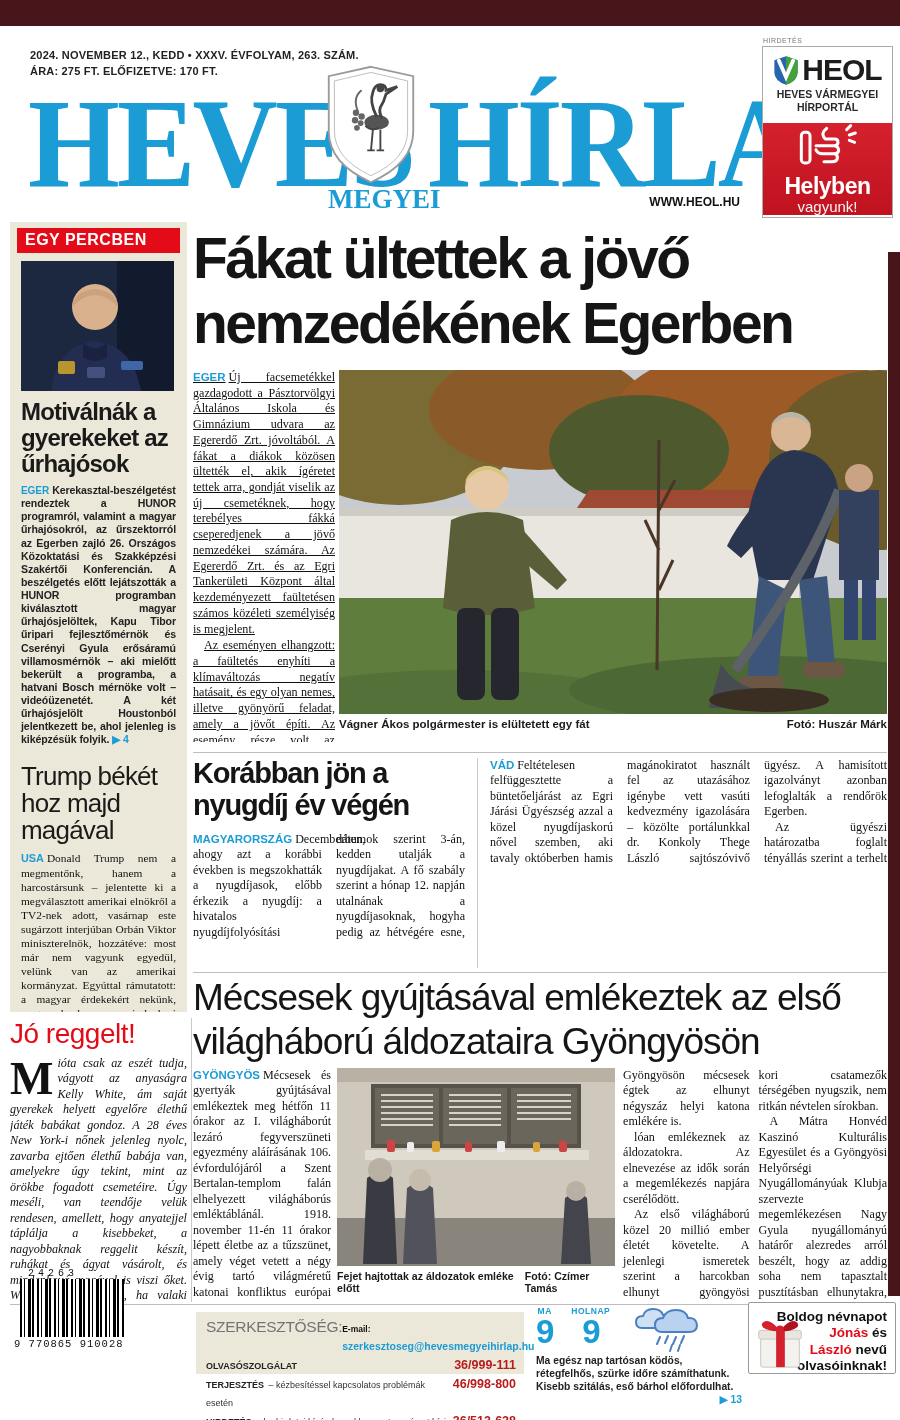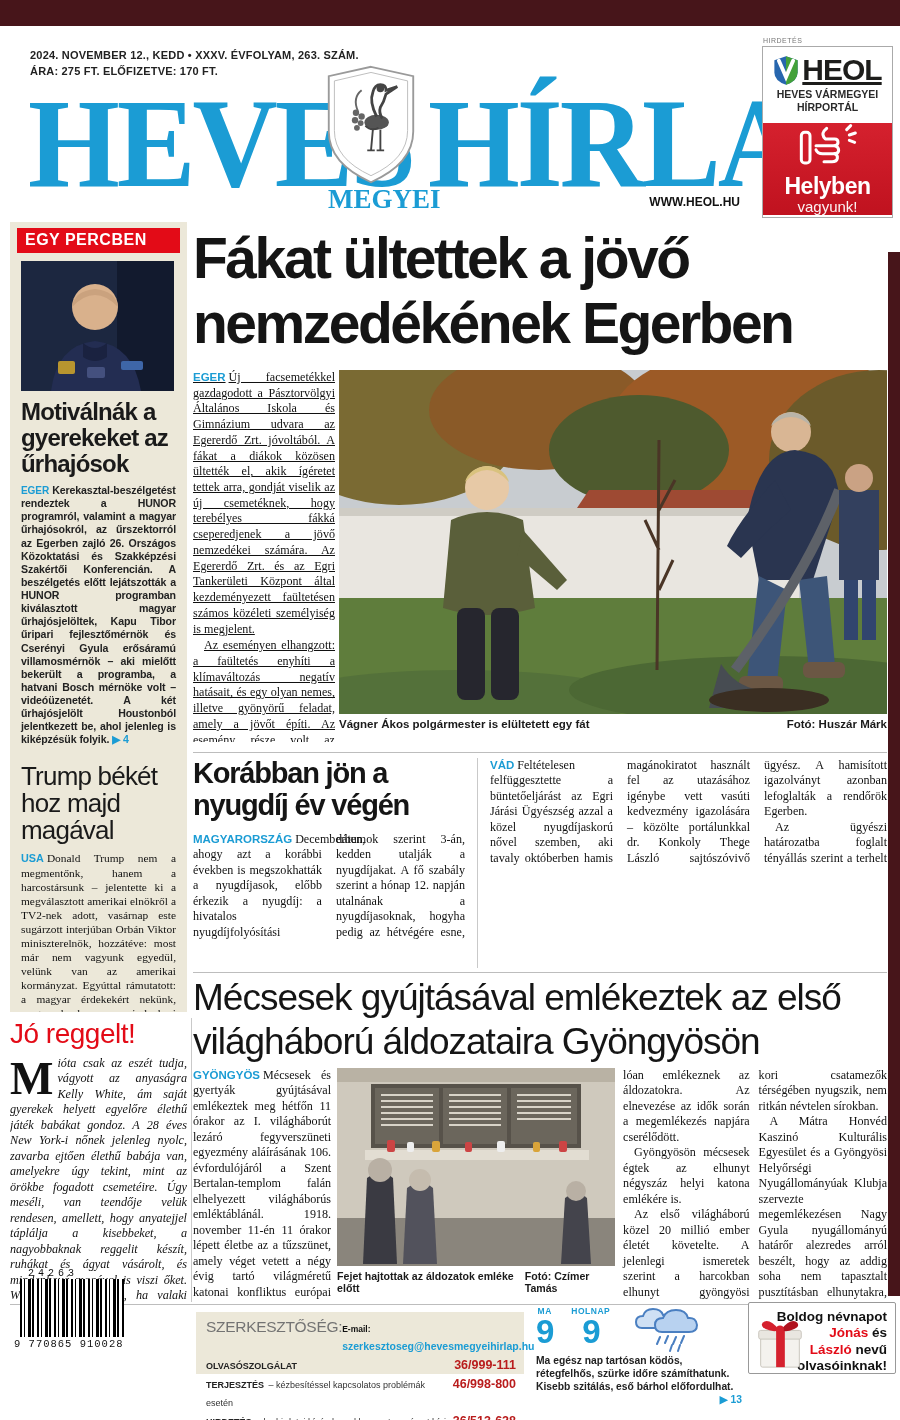--- a/index.html
+++ b/index.html
@@ -16,21 +16,21 @@
   .mast-hirlap{left:400px;top:12px;}
   .mast-megyei{position:absolute;left:300px;top:116px;font-family:"Liberation Serif",serif;
                font-weight:700;font-size:27px;color:#1b9cd4;}
   .crest{position:absolute;left:292px;top:-4px;width:102px;height:122px;}
   .website{position:absolute;left:624px;top:195px;width:116px;text-align:right;font-size:12px;font-weight:700;color:#111;}
   
   .ad-label{position:absolute;left:763px;top:37px;font-size:7px;color:#777;letter-spacing:.5px;}
   .heol-ad{position:absolute;left:762px;top:46px;width:131px;height:172px;border:1px solid #aaa;background:#fff;box-sizing:border-box;}
   .heol-top{height:70px;text-align:center;padding-top:6px;}
   .heol-logo-row{display:flex;align-items:center;justify-content:center;gap:3px;}
-  .heol-name{font-size:30px;font-weight:700;color:#1d1d1b;letter-spacing:-1px;text-decoration:underline;}
+  .heol-name{font-size:30px;font-weight:700;color:#1d1d1b;letter-spacing:-1px;}
   .heol-sub{font-size:10.5px;font-weight:700;color:#2a2a2a;line-height:1.25;margin-top:1px;}
   .heol-red{height:92px;background:linear-gradient(180deg,#d5212e 0%,#c0121f 100%);color:#fff;text-align:center;position:relative;}
   .helyben{font-size:23px;font-weight:700;letter-spacing:-.5px;margin-top:-2px;}
   .vagyunk{font-size:15px;font-weight:400;opacity:.95;margin-top:-2px;}
   
   .left-panel{position:absolute;left:10px;top:222px;width:177px;height:790px;background:#ece8d9;box-sizing:border-box;padding:4px 11px 0 11px;overflow:hidden;}
   .sec-banner{background:#e30b17;color:#fff;font-weight:700;font-size:16px;letter-spacing:.5px;
               padding:3px 8px 4px 8px;margin:2px -4px 8px -4px;}
   .astro-photo{width:153px;height:130px;display:block;}
   .lh1{font-size:24px;line-height:1.08;font-weight:700;letter-spacing:-.8px;color:#1a1a1a;margin:8px 0 7px 0;}
@@ -336,22 +336,22 @@
         <circle cx="83" cy="112" r="11" fill="#c5bcae"></circle>
         <path d="M228 130 Q240 122 250 130 L254 196 L224 196 Z" fill="#44444c"></path>
         <circle cx="239" cy="123" r="10" fill="#b9b0a4"></circle>
       </svg>
       <div class="cap-row-sm">
         <span>Fejet hajtottak az áldozatok emléke előtt</span>
         <span>Fotó: Czímer Tamás</span>
       </div>
     </div>
     <div class="mec-col mec-c2">
+      <p>Gyöngyösön mécsesek égtek az elhunyt négyszáz helyi katona emlékére is.</p>
       <p>lóan emlékeznek az áldozatokra. Az elnevezése az idők során a megemlékezés napjára cserélődött.</p>
-      <p>Gyöngyösön mécsesek égtek az elhunyt négyszáz helyi katona emlékére is.</p>
       <p>Az első világháború közel 20 millió ember életét követelte. A jelenlegi ismeretek szerint a harcokban elhunyt gyöngyösi katonák száma négyszáz körülire tehető, de több mint egy évszázad után is kutatás folyik a pontos adatok megismerésére – a hősi halottak többsége ugyanis a mai Magyarország határain kívüli egy-</p>
     </div>
     <div class="mec-col mec-c3">
       <p>kori csatamezők térségében nyugszik, nem ritkán névtelen sírokban.</p>
       <p>A Mátra Honvéd Kaszinó Kulturális Egyesület és a Gyöngyösi Helyőrségi Nyugállományúak Klubja szervezte megemlékezésen Nagy Gyula nyugállományú határőr alezredes arról beszélt, hogy az addig soha nem tapasztalt pusztításban elhunytakra, V. György brit uralkodó kezdeményezésére, kétperces csenddel emlékeztek, kezdetben csak az angolszász országokban.</p>
 
     </div>
   </div>
 
   <div class="foot-rule"></div>

